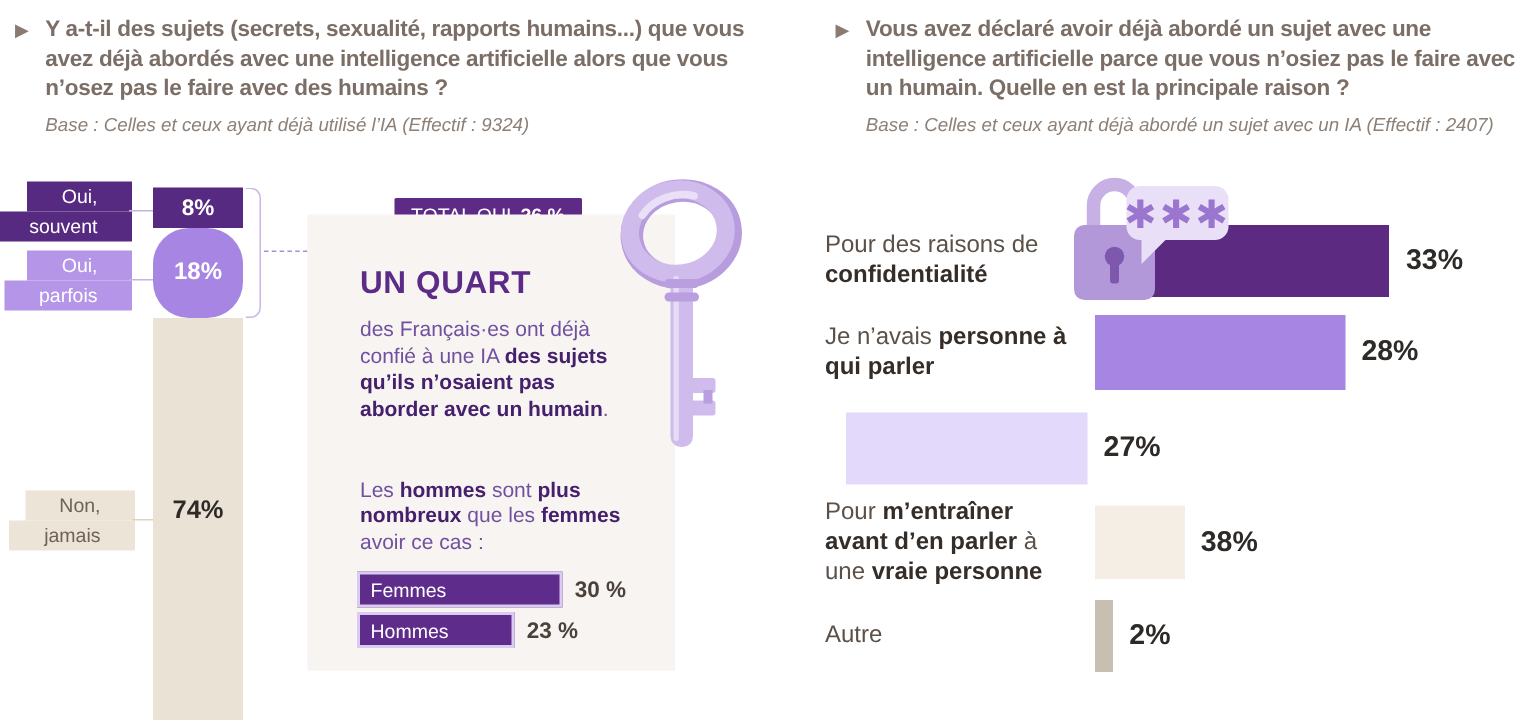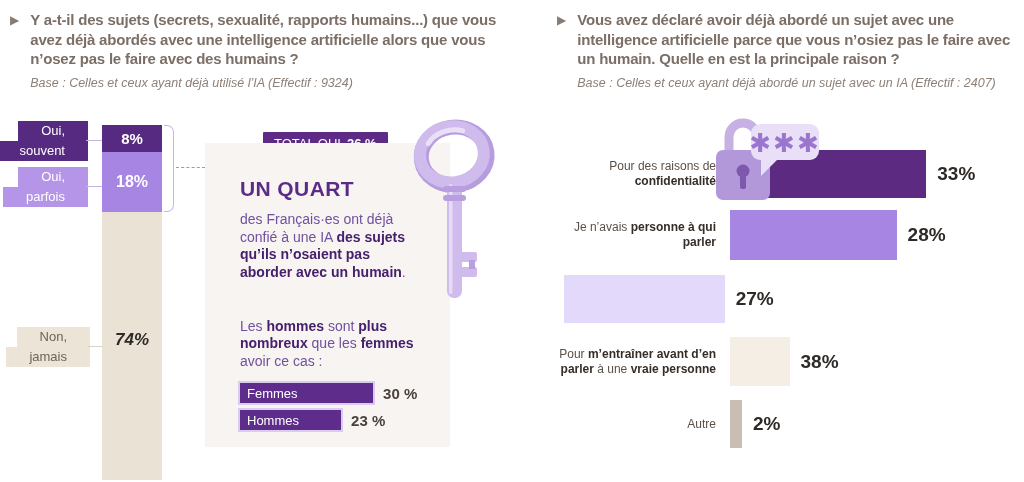--- a/index.html
+++ b/index.html
@@ -68,21 +68,21 @@
   .grow { display:flex; align-items:center; margin-bottom:3px; }
   .gbar { flex:none; height:24px; background:#5e2c8b; border:2px solid #dbcbf1;
           display:flex; align-items:center; padding-left:7px;
           color:#ffffff; font-size:13px; }
   .gval { margin-left:8px; font-weight:bold; font-size:15px; color:#4a413b;
           white-space:nowrap;text-align:right; }
 
   
   .rpanel { position:absolute; left:550px; top:0; width:474px; height:482px; }
   .rrow { position:absolute; left:0; right:0; display:flex; align-items:center; }
-  .rlabel { width:166px; flex:none; text-align:right; font-size:12px;
+  .rlabel { width:166px; flex:none; text-align:left; font-size:16px;
             line-height:1.25; color:#5b5148; }
   .rlabel b { color:#352d28; }
   .rbar { flex:none; margin-left:14px; height:100%; }
   .rpct { margin-left:11px; font-weight:bold; font-size:19px; color:#2e2a27; }
   .c1 { background:#5c2a80; } .c2 { background:#a685e3; }
   .c3 { background:#e3d9fa; } .c4 { background:#f4eee4; }
   .c5 { background:#c8bfb2; }
   .row1 { top:150px; height:48px; } .row2 { top:210px; height:50px; }
   .row3 { top:275px; height:48px; } .row4 { top:337px; height:49px; }
   .row5 { top:400px; height:48px; }
@@ -109,24 +109,24 @@
     <div>
       <div class="qtitle">Vous avez déclaré avoir déjà abordé un sujet avec une intelligence artificielle parce que vous n’osiez pas le faire avec un humain. Quelle en est la principale raison ?</div>
       <div class="qbase">Base : Celles et ceux ayant déjà abordé un sujet avec un IA (Effectif : 2407)</div>
     </div>
   </div>
 
   <div class="stack">
     <div class="seg seg-souvent" style="height: 26.9px;">
       <span>8%</span>
     </div>
-    <div class="seg seg-parfois" style="height: 60.5px;">
+    <div class="seg seg-parfois" style="height: 60.5px; border-radius: 24px;">
       <span>18%</span>
     </div>
-    <div class="seg seg-jamais" style="height: 268px; font-style: italic;">
+    <div class="seg seg-jamais" style="height: 268px;">
       <span>74%</span>
     </div>
   </div>
 
   <div class="stack-label lbl-souvent">
     <span>Oui,</span>
     <span>souvent</span>
   </div>
   <div class="stack-label lbl-parfois">
     <span>Oui,</span>

